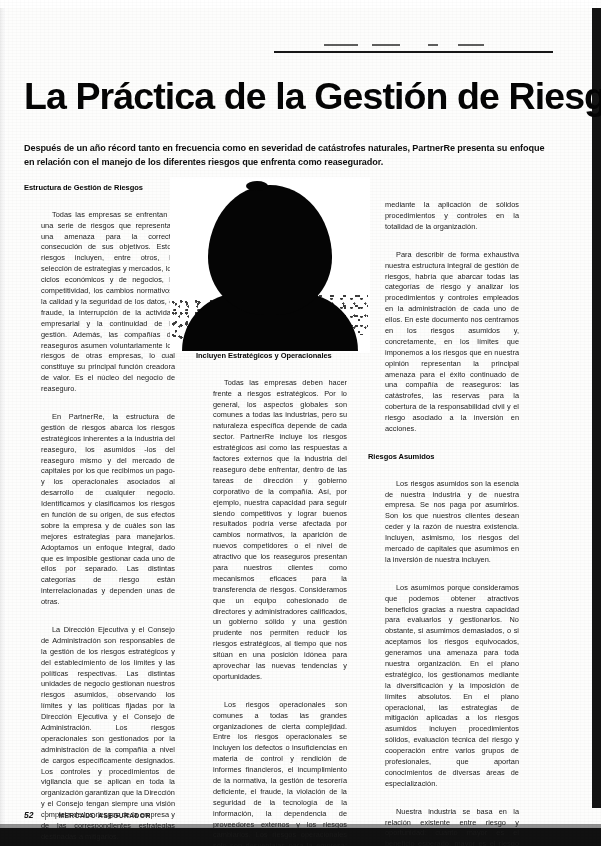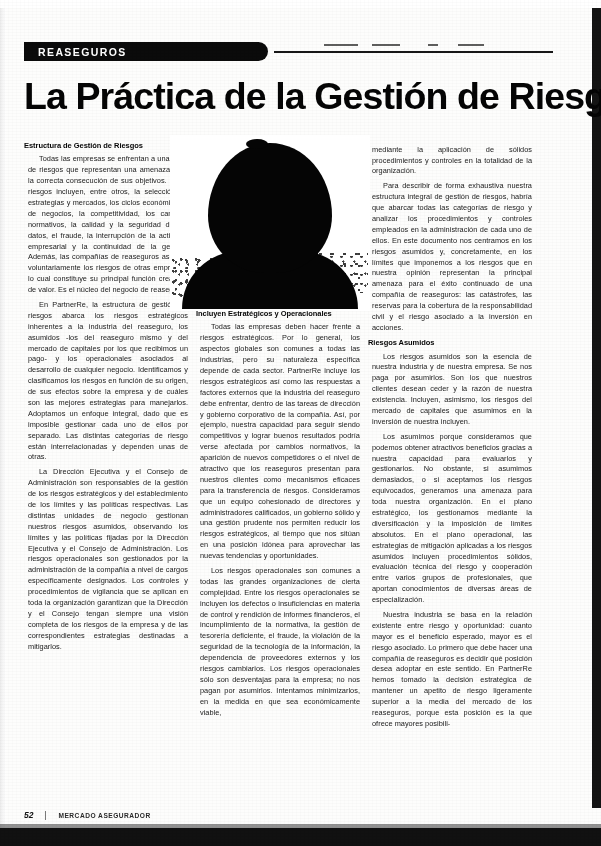--- a/index.html
+++ b/index.html
@@ -107,21 +107,21 @@
     margin-top:13px;
     display:flex;
     gap:4px;
     height:630px;
   }
   .col{
     width:168px;
     position:relative;
   }
   .col p{
-    margin:4px;
+    margin:17px;
     font-size:7.35px;
     line-height:1.485;
     text-align:justify;
     color:#1a1a1a;
     text-indent:11px;
     hyphens:auto;
     -webkit-hyphens:auto;
     letter-spacing:.03px;
   }
   .col p.noindent{text-indent:0;}
@@ -214,32 +214,30 @@
   <div class="scan-left-speckle"></div>
   <div class="scan-top-speckle"></div>
   <div class="scan-edge-right"></div>
   <div class="scan-edge-bottom2"></div>
   <div class="scan-edge-bottom"></div>
 </div>
 
 <div id="page">
 
   <div class="kicker-wrap">
-    <div class="kicker-bar">
-      <span class="kicker-text">REASEGUROS</span>
-    </div>
     <div class="kicker-dash" style="left:300px;width:34px;"></div>
     <div class="kicker-dash" style="left:348px;width:28px;"></div>
     <div class="kicker-dash" style="left:404px;width:10px;"></div>
     <div class="kicker-dash" style="left:434px;width:26px;"></div>
     <div class="kicker-rule"></div>
   </div>
 
   <h1 class="headline">La Práctica de la Gestión de Riesgos</h1>
 
+  <div class="deck">Después de un año récord tanto en frecuencia como en severidad de catástrofes naturales, PartnerRe presenta su enfoque en relación con el manejo de los diferentes riesgos que enfrenta como reasegurador.</div>
 
   <div class="cols">
 
     <div class="photo-mask"></div>
 
     <div class="photo">
       <div class="speckleL"></div>
       <div class="speckleR"></div>
       <div class="shoulders"></div>
       <div class="head"></div>

